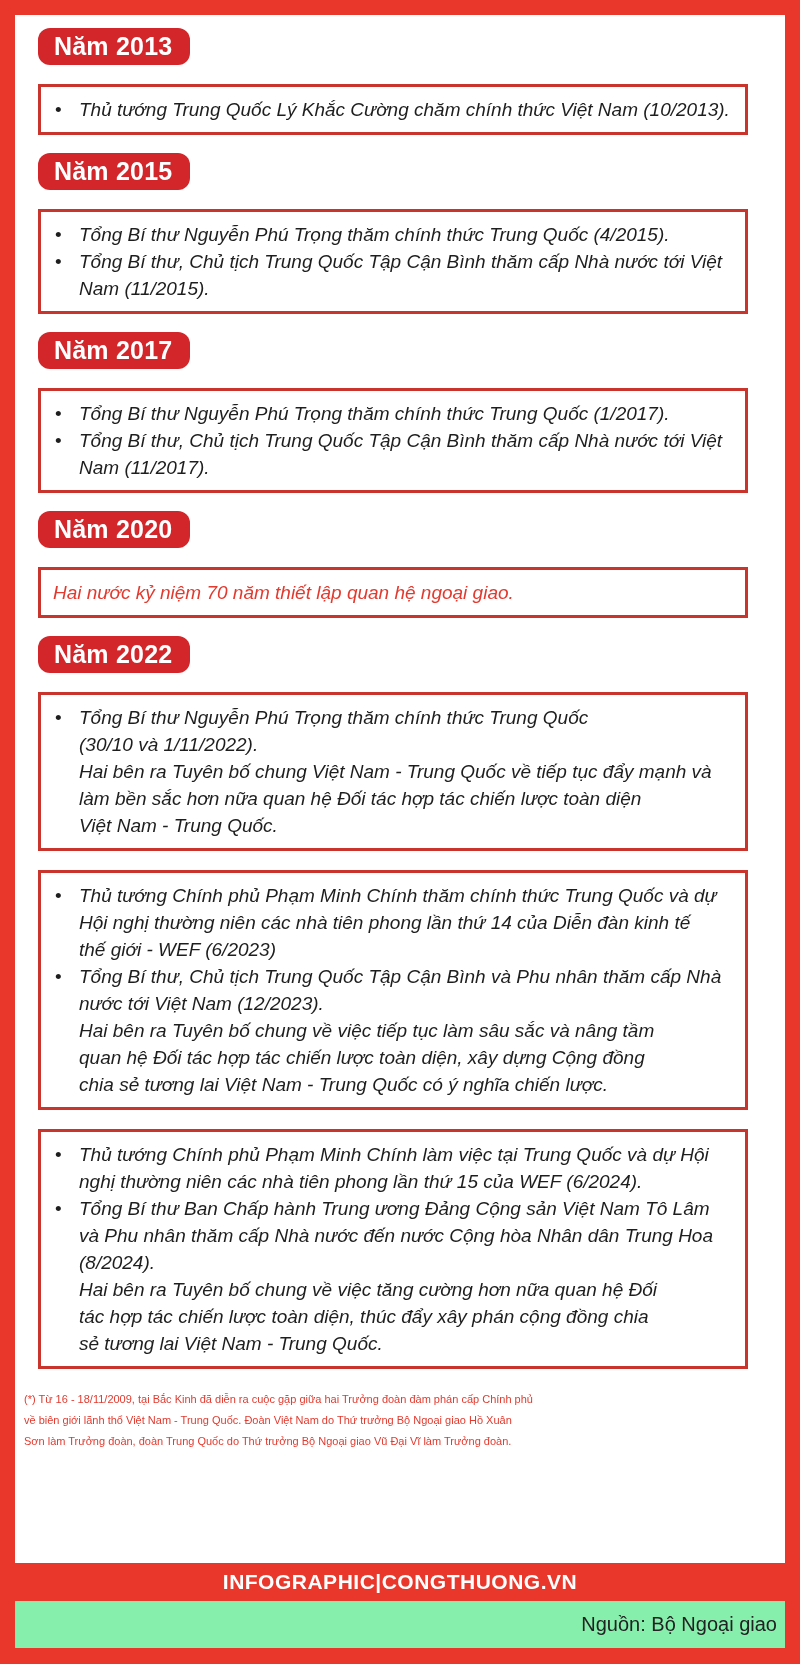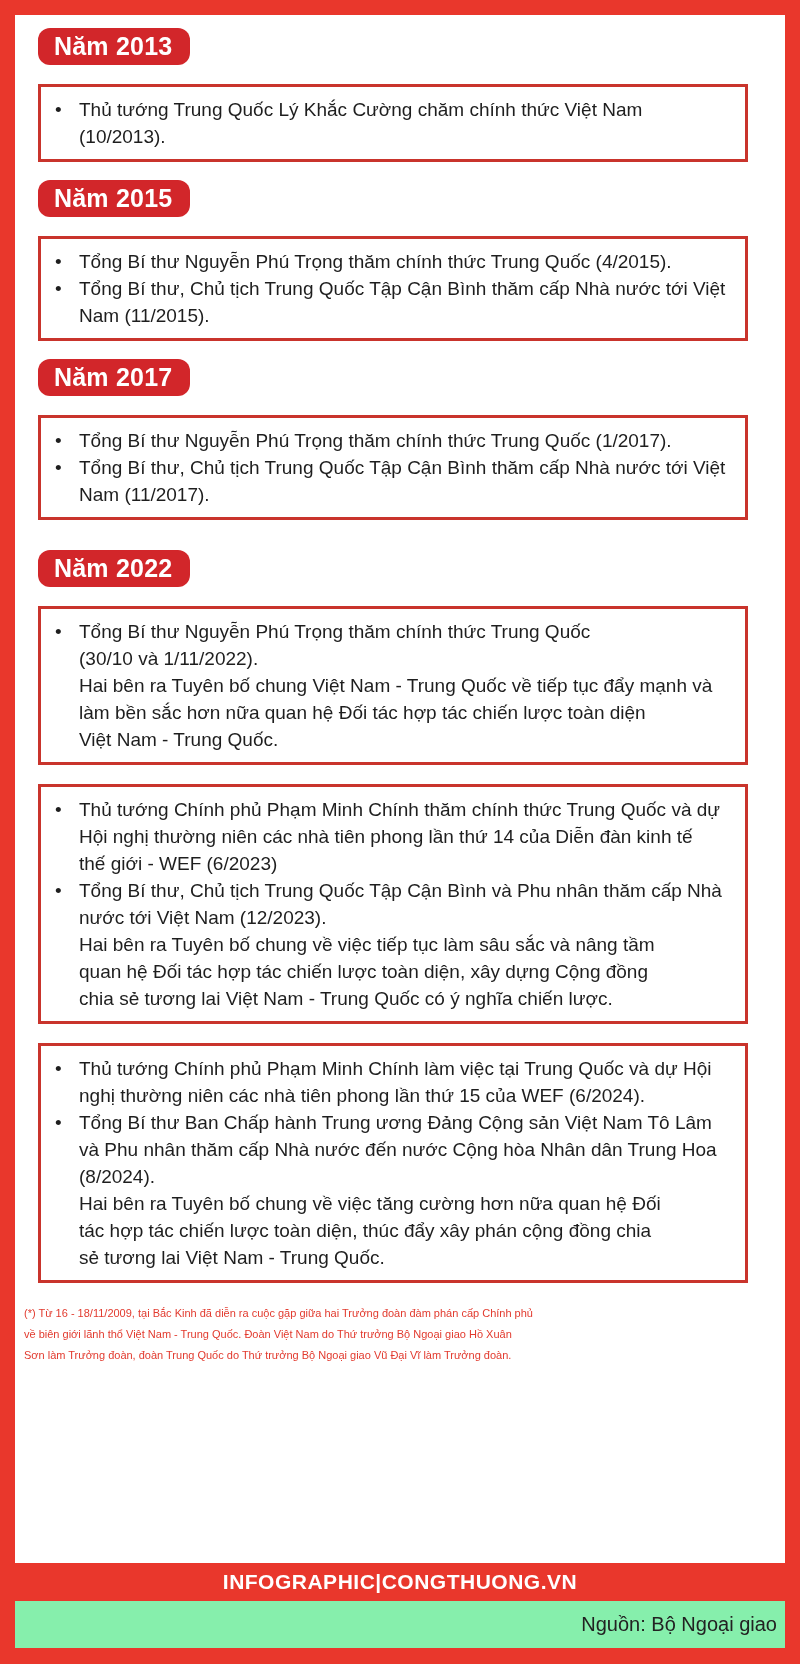--- a/index.html
+++ b/index.html
@@ -44,21 +44,21 @@
     line-height: 27px;
     color: #1e1e1e;
   }
   .event-item .bullet {
     flex: 0 0 24px;
     text-align: left;
     padding-left: 3px;
     color: #1e1e1e;
   }
   .event-item.no-bullet .bullet { visibility: hidden; }
-  .event-item .event-text { flex: 1 1 auto; white-space: pre-line; }
+  .event-item .event-text { flex: 1 1 auto; white-space: pre-line; font-style: italic; }
   .events-box.highlight { padding-left: 12px; }
   .events-box.highlight .event-item { color: #e23a2e; }
   .footnote {
     margin: 20px 0 0 -14px;
     color: #e23a2e;
     font-size: 11px;
     line-height: 21px;
     white-space: pre-line;
   }
   .brand-band {
@@ -107,21 +107,26 @@
           <div class="event-item">
             <span class="bullet">•</span>
             <span class="event-text">Tổng Bí thư Nguyễn Phú Trọng thăm chính thức Trung Quốc (1/2017).</span>
           </div>
           <div class="event-item">
             <span class="bullet">•</span>
             <span class="event-text">Tổng Bí thư, Chủ tịch Trung Quốc Tập Cận Bình thăm cấp Nhà nước tới Việt
 Nam (11/2017).</span>
           </div>
         </div></div>
-      <div class="section"><div class="year-badge" style="background: rgb(210, 38, 42); margin-top: 12px;">Năm 2022</div><div class="events-box" style="border-color: rgb(201, 52, 44);">
+      <div class="section"><div class="year-badge" style="background: rgb(210, 38, 42);">Năm 2020</div><div class="events-box highlight" style="border-color: rgb(201, 52, 44);">
+          <div class="event-item no-bullet">
+            <span class="event-text">Hai nước kỷ niệm 70 năm thiết lập quan hệ ngoại giao.</span>
+          </div>
+        </div></div>
+      <div class="section"><div class="year-badge" style="background: rgb(210, 38, 42);">Năm 2022</div><div class="events-box" style="border-color: rgb(201, 52, 44);">
           <div class="event-item">
             <span class="bullet">•</span>
             <span class="event-text">Tổng Bí thư Nguyễn Phú Trọng thăm chính thức Trung Quốc
 (30/10 và 1/11/2022).</span>
           </div>
           <div class="event-item no-bullet">
             <span class="bullet">•</span>
             <span class="event-text">Hai bên ra Tuyên bố chung Việt Nam - Trung Quốc về tiếp tục đẩy mạnh và
 làm bền sắc hơn nữa quan hệ Đối tác hợp tác chiến lược toàn diện
 Việt Nam - Trung Quốc.</span>

